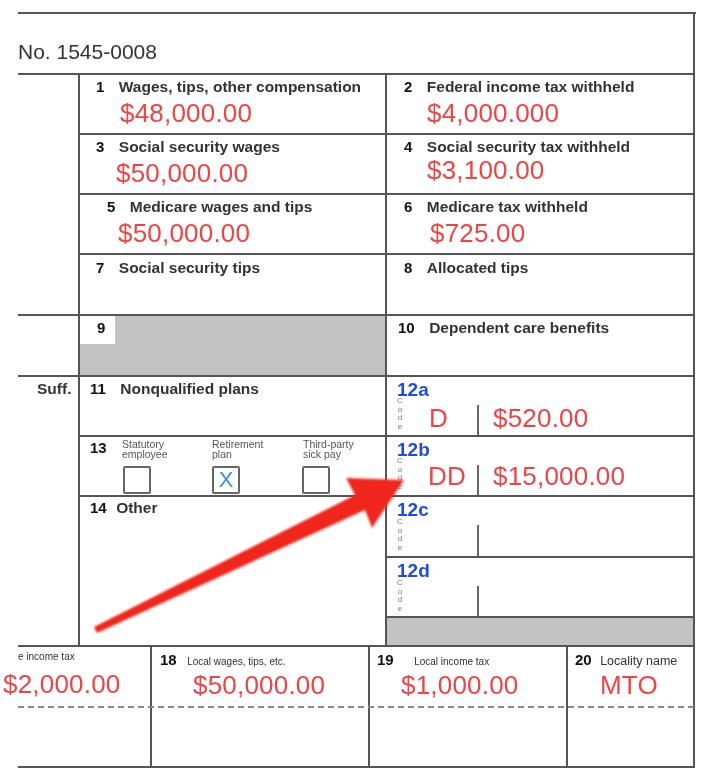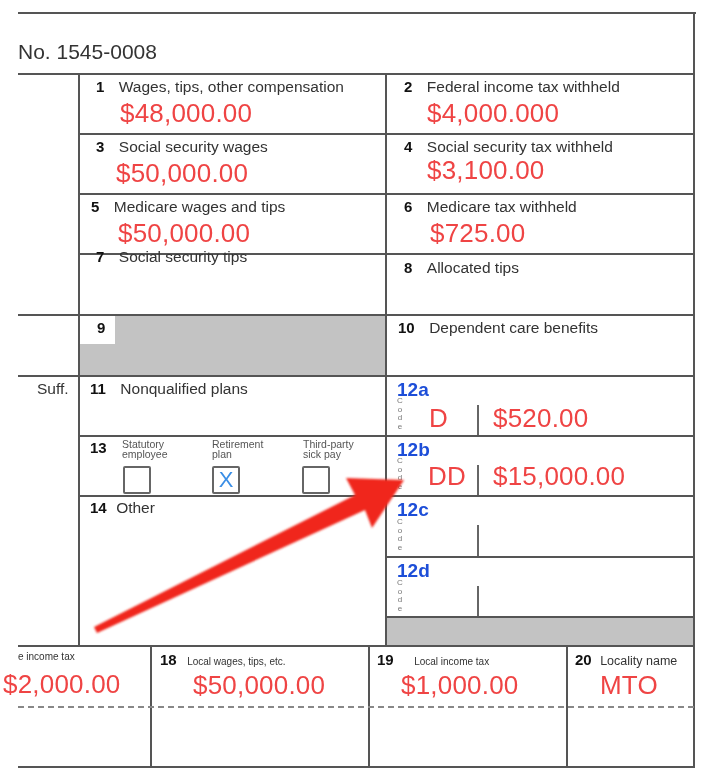--- a/index.html
+++ b/index.html
@@ -3,21 +3,21 @@
 <meta charset="utf-8">
 <style>
   html, body { margin: 0; padding: 0; background: #ffffff; }
   body { width: 720px; height: 778px; position: relative; overflow: hidden;
          font-family: "Liberation Sans", "DejaVu Sans", sans-serif; color: #333; }
   .abs { position: absolute; }
   .hline { position: absolute; height: 0; border-top: 2px solid #555; }
   .vline { position: absolute; width: 0; border-left: 2px solid #555; }
   .thin { border-color: #666; }
   .num { font-weight: bold; color: #111; font-size: 15px; }
-  .lbl { font-size: 15.5px; color: #333; }
+  .lbl { font-size: 15.5px; color: #333; font-weight: bold; }
   .box-head { position: absolute; white-space: nowrap; }
   .box-head .num { margin-right: 10px; }
   .val { position: absolute; color: #ef4444; font-size: 26px; white-space: nowrap; letter-spacing: 0.2px; }
   .grey { position: absolute; background: #c3c3c3; }
   .code-v { position: absolute; font-size: 8px; line-height: 8.5px; color: #777; width: 8px; text-align: center; }
   .tiny { font-size: 10.5px; line-height: 10px; color: #555; }
   .chk { position: absolute; width: 24px; height: 24px; border: 2px solid #666; background: #fff;
          color: #3a8ee6; font-size: 22px; line-height: 24px; text-align: center; border-radius: 2px; }
   .dash { position: absolute; height: 0; border-top: 2px dashed #888; }
   .small-lbl { font-size: 10px; color: #333; }
@@ -65,33 +65,33 @@
   <span class="lbl">Social security wages</span>
 </div>
 <div class="val" style="left:116px; top:158px;">$50,000.00</div>
 
 <div class="box-head" style="left:404px; top:138px;">
   <span class="num">4</span>
   <span class="lbl">Social security tax withheld</span>
 </div>
 <div class="val" style="left:427px; top:155px;">$3,100.00</div>
 
-<div class="box-head" style="left:91px; top:198px;">
+<div class="box-head" style="left:107px; top:198px;">
   <span class="num">5</span>
   <span class="lbl">Medicare wages and tips</span>
 </div>
 <div class="val" style="left:118px; top:218px;">$50,000.00</div>
 
 <div class="box-head" style="left:404px; top:198px;">
   <span class="num">6</span>
   <span class="lbl">Medicare tax withheld</span>
 </div>
 <div class="val" style="left:430px; top:218px;">$725.00</div>
 
-<div class="box-head" style="left:96px; top:248px;text-align:right;">
+<div class="box-head" style="left:96px; top:259px;text-align:right;">
   <span class="num">7</span>
   <span class="lbl">Social security tips</span>
 </div>
 <div class="abs" style="left:80px; top:280px; width:304px; height:32px;"></div>
 
 <div class="box-head" style="left:404px; top:259px;">
   <span class="num">8</span>
   <span class="lbl">Allocated tips</span>
 </div>
 <div class="abs" style="left:388px; top:280px; width:304px; height:32px;"></div>

